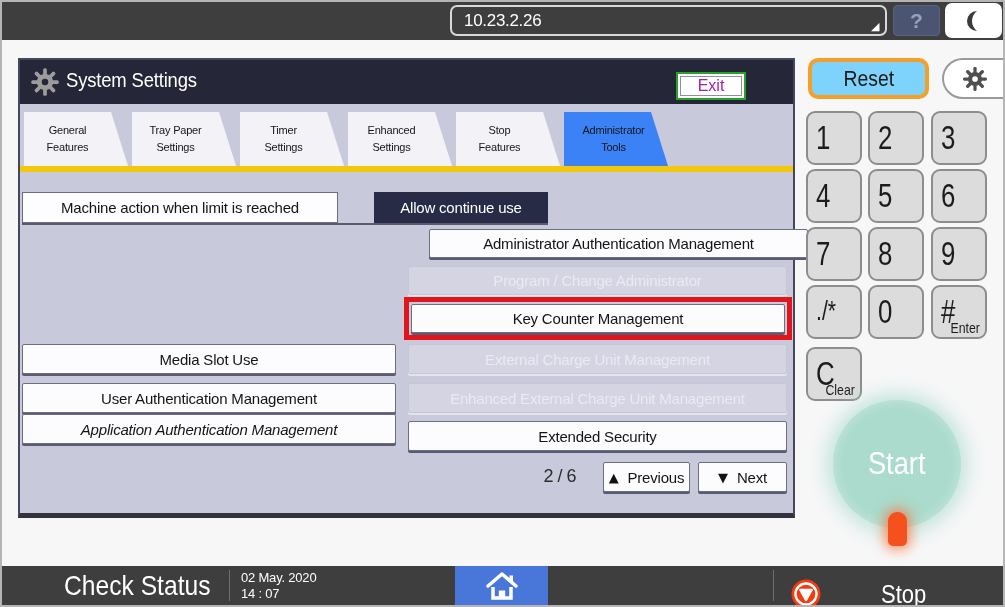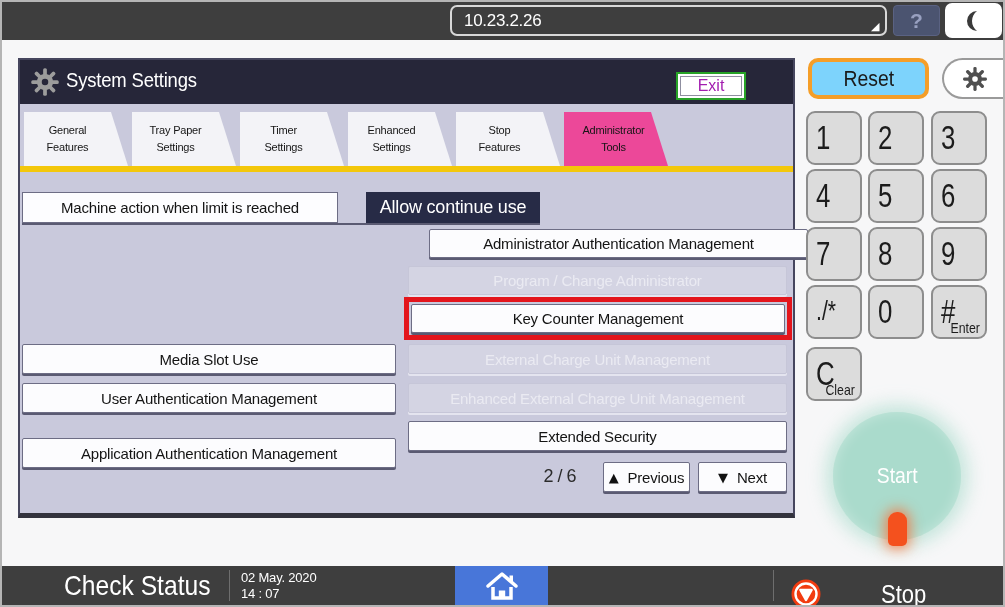--- a/index.html
+++ b/index.html
@@ -30,53 +30,53 @@
   .exit-btn { position:absolute; left:656px; top:12px; width:70px; height:28px; background:#fff;
               border:2px solid #27a327; box-shadow:inset 0 0 0 2px #fff, inset 0 0 0 3px #8f8fa0;
               font-size:16px; color:#a21caf; font-family:inherit; display:flex; align-items:center; justify-content:center; }
   .hdr-gear { position:absolute; left:10px; top:7px; }
 
   .tabs { position:absolute; left:4px; top:52px; display:flex; gap:4px; }
   .tab { width:104px; height:54px; background:#f3f3f7; color:#151515; font-size:11px; line-height:17px;
          clip-path:polygon(0 0, 87px 0, 104px 54px, 0 54px); filter:drop-shadow(1px 1px 0 #8585a0);
          display:flex; flex-direction:column; align-items:center; justify-content:center;
          padding-right:17px; text-align:center; }
-  .tab.active { background:#ec4899;padding-left:12px; }
+  .tab.active { background:#3b82f6;padding-left:12px; }
   .yellow-line { position:absolute; left:0; top:106px; width:773px; height:6px; background:#f3c70b; }
 
   .pbtn { position:absolute; background:#fcfcfe; border:1px solid #6d6d85; border-radius:2px;
           box-shadow:0 2px 0 #5a5a72; font-size:15px; color:#141414; font-family:inherit; letter-spacing:-0.2px;
           display:flex; align-items:center; justify-content:center; }
   .pbtn.disabled { background:#d4d4e3; border-color:#c6c6d8; color:#eaeaf2;
                    box-shadow:0 2px 0 rgba(250,250,255,0.55); }
-  .limit-row { position:absolute; display:flex; height:31px; box-shadow:0 2px 0 #5a5a72; }
+  .limit-row { position:absolute; display:flex; height:31px; box-shadow:0 2px 0 #5a5a72;gap:36px; }
   .limit-label { width:316px; background:#fdfdff; border:1px solid #6d6d85; font-size:15px; color:#141414;
                  display:flex; align-items:center; justify-content:center; }
-  .limit-value { width:174px; background:#272b46; border:1px solid #272b46; color:#fff; font-size:18px;
-                 display:flex; align-items:center; justify-content:center;margin-left:28px; }
+  .limit-value { width:174px; background:#272b46; border:1px solid #272b46; color:#fff; font-size:15px;
+                 display:flex; align-items:center; justify-content:center; }
   .highlight { position:absolute; border:5px solid #e3151c; display:flex; align-items:center; justify-content:center; }
   .page-ind { position:absolute; left:500px; top:406px; width:84px; text-align:center; font-size:18px;
               letter-spacing:4px; color:#2b2b2b; }
   .nav .tri { font-size:13px; margin-right:9px; color:#111; }
 
   
   .reset-btn { position:absolute; left:808px; top:58px; width:121px; height:41px; background:#7dd3fc;
                border:4px solid #f59e28; border-radius:10px; font-size:22px; color:#1a1a1a; font-family:inherit;
                display:flex; align-items:center; justify-content:center; }
   .gear-pill { position:absolute; left:942px; top:58px; width:63px; height:41px; background:#fff;
                border:2px solid #9a9a9a; border-right:0; border-radius:21px 0 0 21px;
                display:flex; align-items:center; justify-content:center; }
   .key { position:absolute; width:56px; height:54px; background:#dcdcdc; border:2px solid #8d8d8d;
          border-radius:9px; font-family:inherit; }
   .knum { position:absolute; left:8px; top:2px; font-size:34px; line-height:44px; color:#1c1c1c;
           transform:scaleX(0.76); transform-origin:left top; white-space:nowrap; }
   .ksub { position:absolute; right:5px; bottom:1px; font-size:15px; color:#1c1c1c;
           transform:scaleX(0.82); transform-origin:right bottom; }
-  .start-btn { position:absolute; left:833px; top:412px; width:128px; height:128px; border:0; border-radius:50%;
-               background:#aadbcc; color:#fff; font-size:22px; font-family:inherit;
+  .start-btn { position:absolute; left:833px; top:400px; width:128px; height:128px; border:0; border-radius:50%;
+               background:#aadbcc; color:#fff; font-size:31px; font-family:inherit;
                box-shadow:0 0 18px 7px rgba(169,219,204,0.65), inset 0 0 14px rgba(255,255,255,0.35);
                display:flex; align-items:center; justify-content:center; }
   .led { position:absolute; left:888px; top:512px; width:19px; height:34px; background:#f4511e;
          border-radius:9px 9px 5px 5px; box-shadow:0 0 13px 3px rgba(255,104,44,0.75); }
 
   
   .bottombar { position:absolute; left:0; top:566px; width:1005px; height:39px; background:#3e3e3e; }
   .check-status { position:absolute; left:2px; top:0; width:227px; height:39px; background:transparent; border:0;
                   color:#fff; font-size:28px; font-family:inherit; display:flex; align-items:center;
                   justify-content:center; padding-left:43px; }
@@ -167,21 +167,21 @@
     <div class="highlight" style="left:384px; top:237px; width:388px; height:43px;">
       <button class="pbtn" style="position:relative; width:374px; height:29px;">Key Counter Management</button>
     </div>
 
     <button class="pbtn" style="left:2px; top:284px; width:374px; height:30px;">Media Slot Use</button>
     <button class="pbtn disabled" style="left:388px; top:284px; width:379px; height:30px;">External Charge Unit Management</button>
 
     <button class="pbtn" style="left:2px; top:323px; width:374px; height:30px;">User Authentication Management</button>
     <button class="pbtn disabled" style="left:388px; top:323px; width:379px; height:30px;">Enhanced External Charge Unit Management</button>
 
-    <button class="pbtn" style="left:2px; top:378px; width:374px; height:30px;">Application Authentication Management</button>
+    <button class="pbtn" style="left:2px; top:354px; width:374px; height:30px;font-style:italic;">Application Authentication Management</button>
     <button class="pbtn" style="left:388px; top:361px; width:379px; height:30px;">Extended Security</button>
 
     <div class="page-ind">2/6</div>
     <button class="pbtn nav" style="left:583px; top:402px; width:87px; height:30px;">
       <span class="glyph tri">▲</span>
       <span>Previous</span>
     </button>
     <button class="pbtn nav" style="left:678px; top:402px; width:89px; height:30px;">
       <span class="glyph tri">▼</span>
       <span>Next</span>

